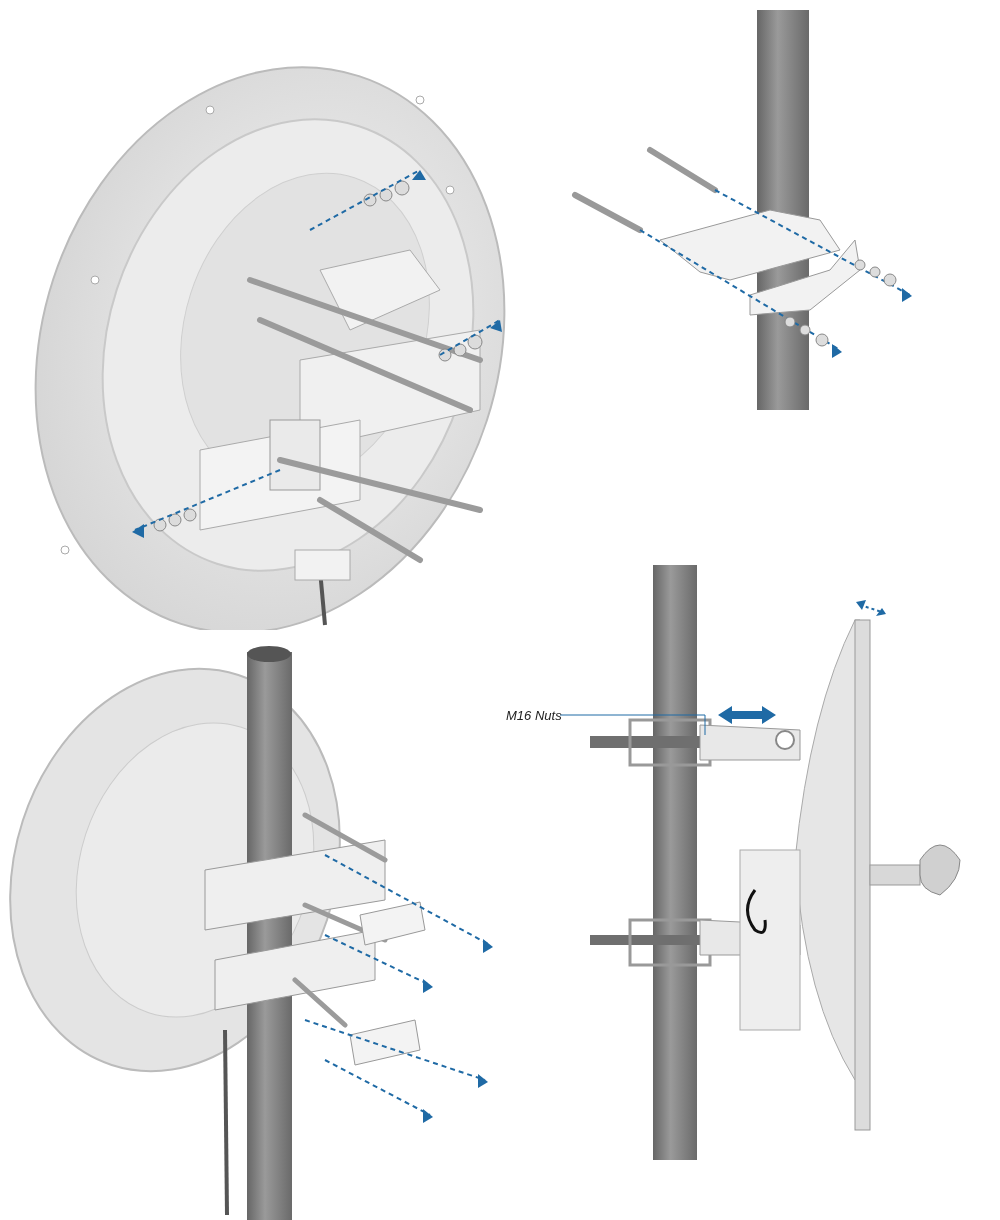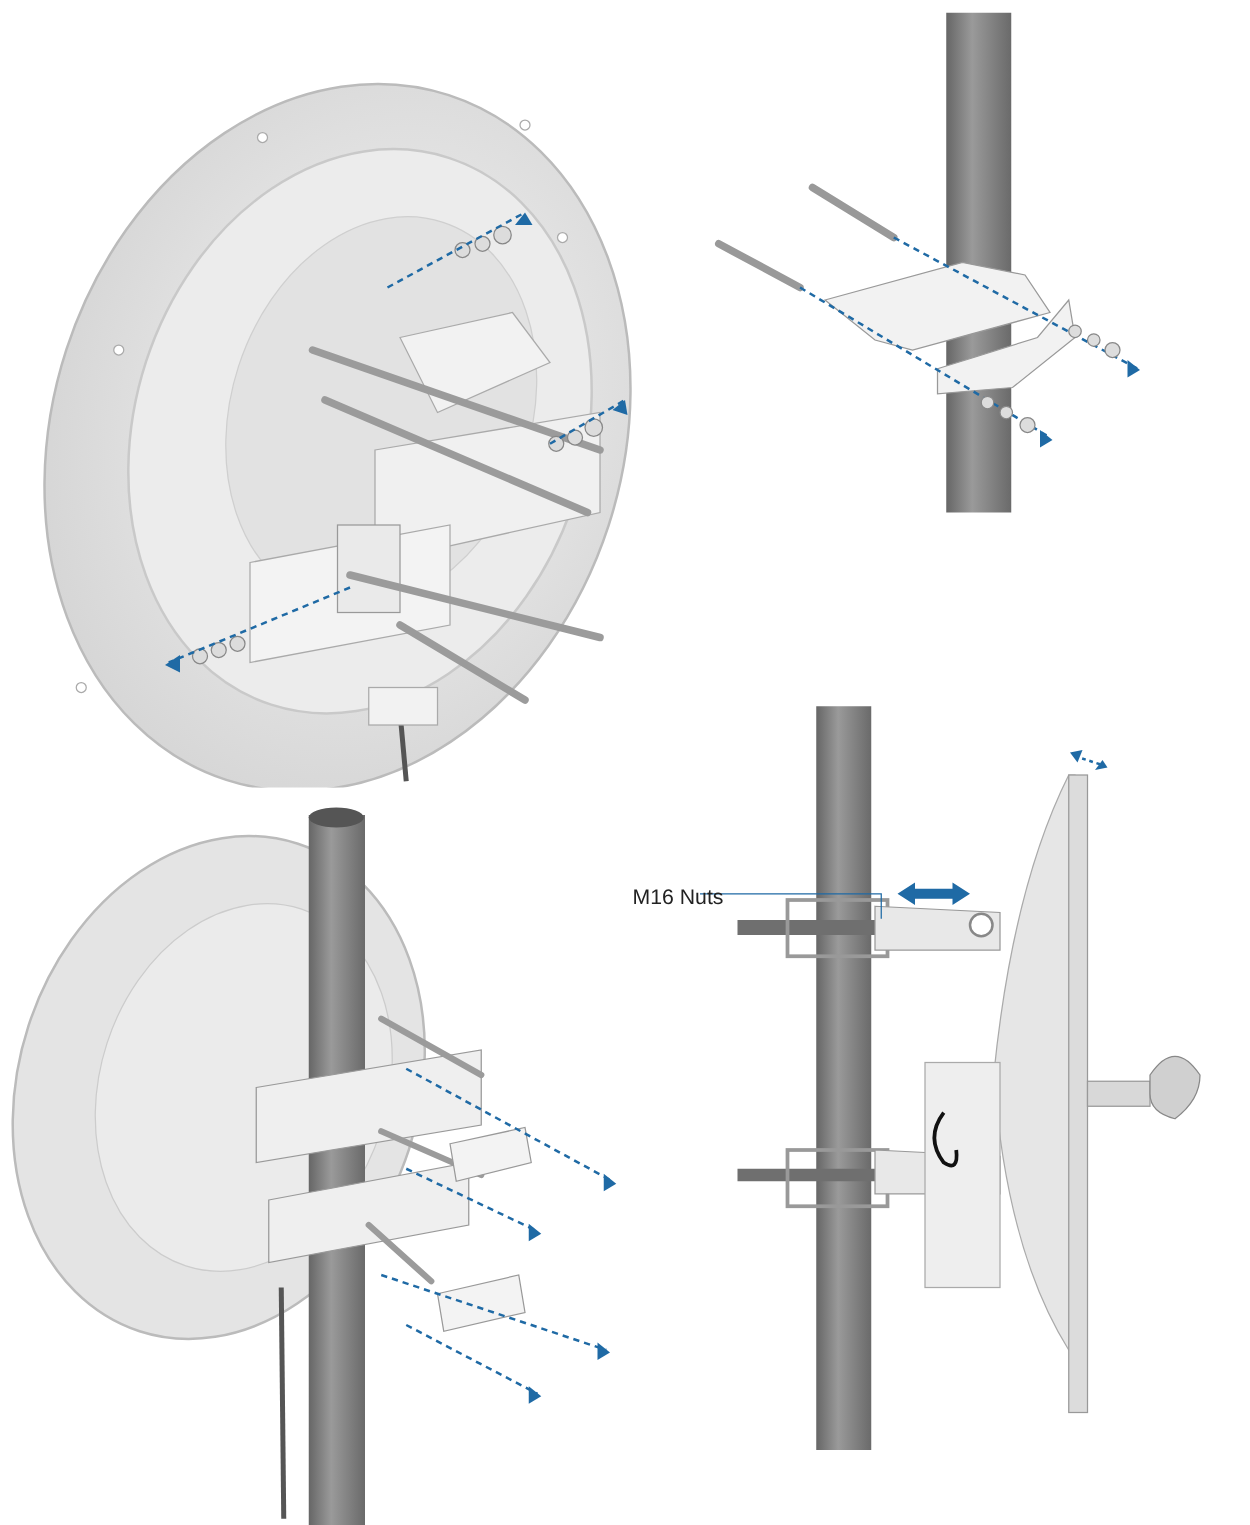--- a/index.html
+++ b/index.html
@@ -1,19 +1,19 @@
 <!DOCTYPE html>
 <html><head>
 <meta charset="utf-8">
 <style>
   html,body{margin:0;padding:0;background:#ffffff;}
   body{width:1000px;height:1220px;position:relative;overflow:hidden;font-family:"Liberation Sans",sans-serif;}
   .panel{position:absolute;}
   svg{display:block;}
-  .label{position:absolute;font-size:17px;color:#222;font-family:"Liberation Sans",sans-serif;}
+  .label{position:absolute;font-style:italic;font-size:13px;color:#222;font-family:"Liberation Sans",sans-serif;}
 </style>
 </head>
 <body>
 
 <div class="panel" style="left:20px;top:30px;width:500px;height:600px;">
   <svg width="500" height="600" viewBox="0 0 500 600">
     <defs>
       <radialGradient id="dg1" cx="55%" cy="45%" r="65%">
         <stop offset="0%" stop-color="#f4f4f4"></stop>
           <stop offset="100%" stop-color="#d2d2d2"></stop>

